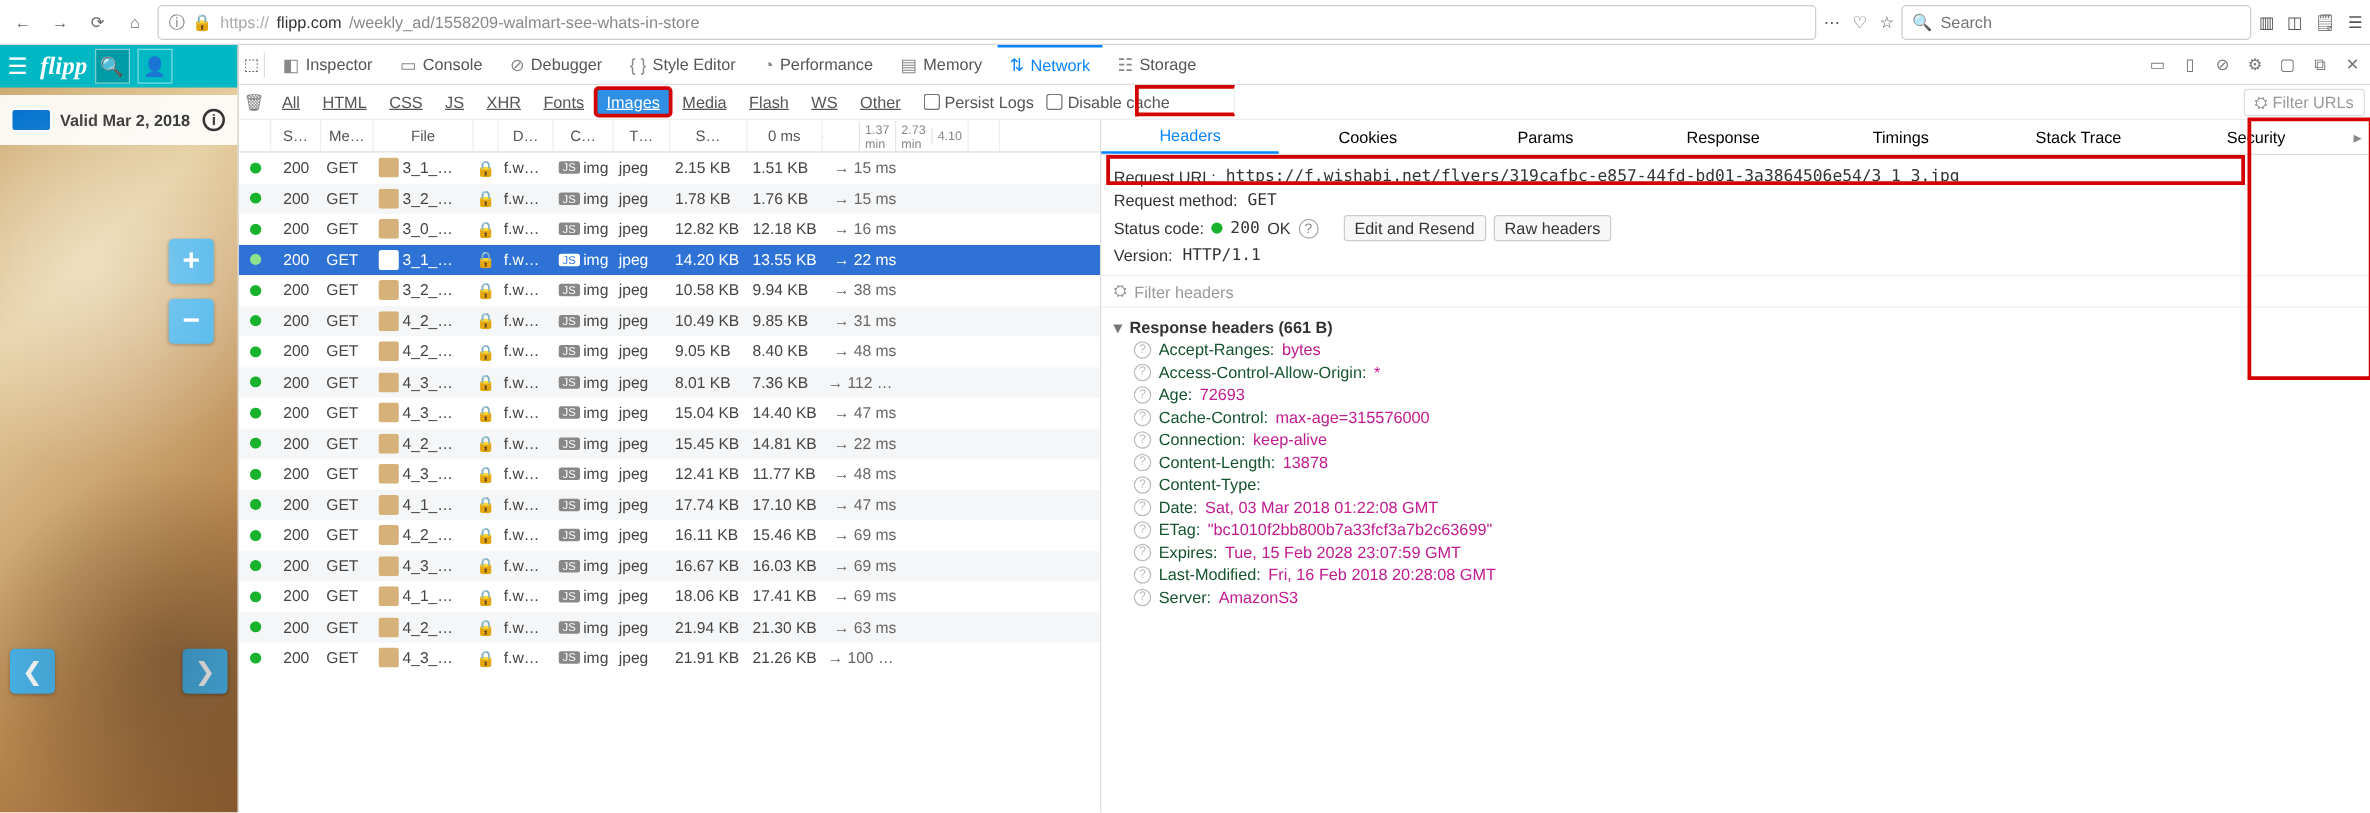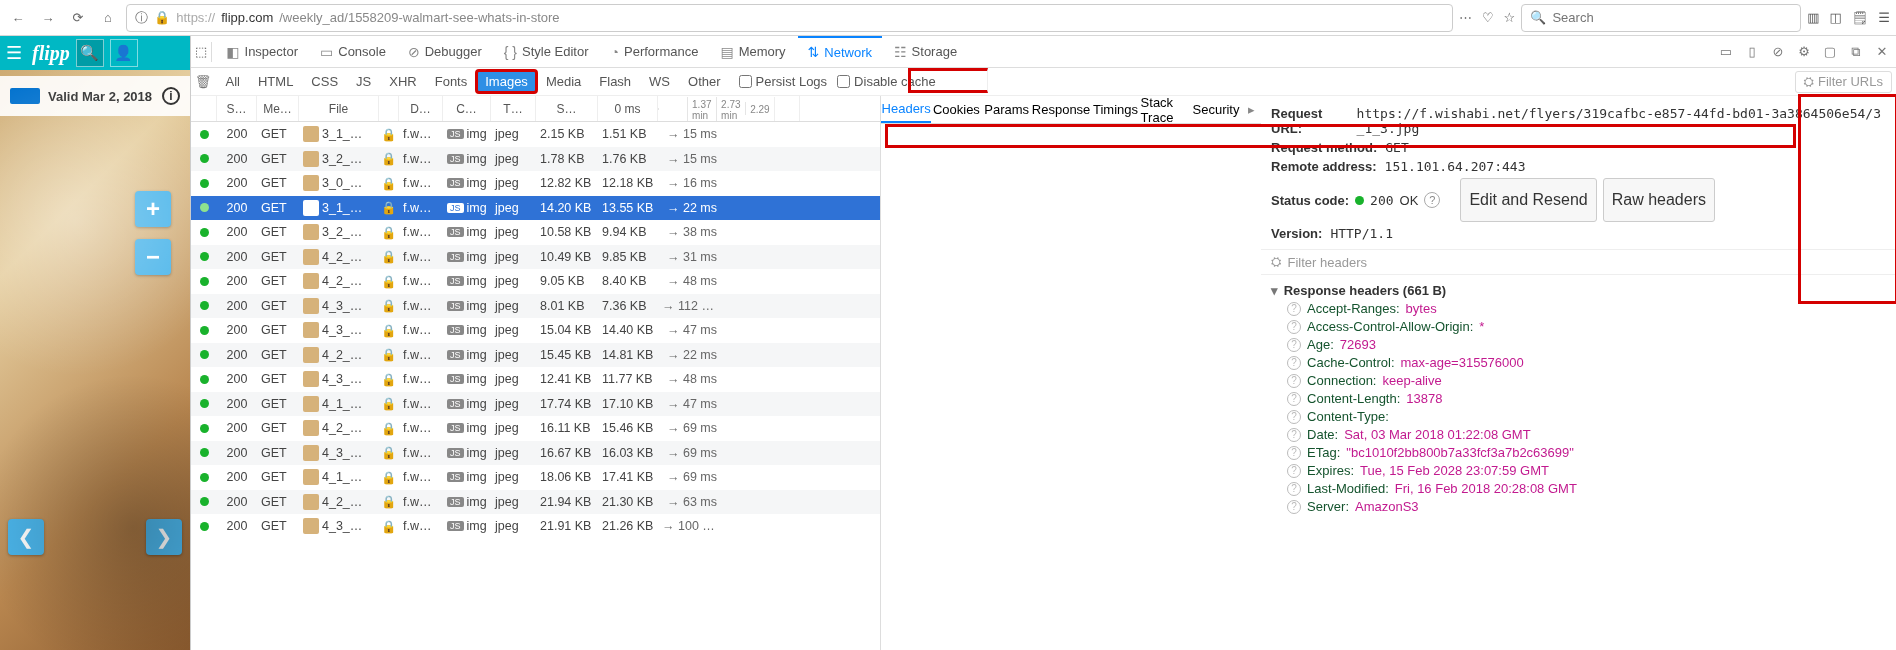--- a/index.html
+++ b/index.html
@@ -49,21 +49,21 @@
   .devtools{flex:1;display:flex;flex-direction:column;border-left:1px solid #ccc;}
   .dt-top{display:flex;align-items:center;height:32px;border-bottom:1px solid #ddd;padding:0 4px;gap:2px;color:#555;}
   .dt-top .sep{width:1px;height:20px;background:#ddd;margin:0 2px;}
   .dt-tab{display:flex;align-items:center;gap:5px;padding:0 10px;height:100%;cursor:pointer;color:#555;}
   .dt-tab.active{color:#0a84ff;border-top:2px solid #0a84ff;margin-top:-1px;}
   .dt-tab .ico{font-size:14px;color:#888;}
   .dt-right-ic{margin-left:auto;display:flex;gap:6px;color:#777;}
   .dt-right-ic span{width:20px;height:20px;display:flex;align-items:center;justify-content:center;border-radius:2px;}
 
   .dt-filter{display:flex;align-items:center;height:28px;border-bottom:1px solid #eee;padding:0 4px;gap:2px;color:#555;}
-  .dt-filter .chip{padding:3px 8px;border-radius:2px;cursor:pointer;}
+  .dt-filter .chip{padding:3px 8px;border-radius:2px;cursor:pointer;text-decoration:underline;}
   .dt-filter .chip.active{background:#2f8fe5;color:#fff;}
   .dt-filter .chip.red{outline:3px solid #d40000;outline-offset:-1px;}
   .dt-filter .trash{margin-right:4px;color:#777;}
   .dt-filter .cbwrap{display:flex;align-items:center;gap:4px;margin-left:8px;}
   .dt-filter .cbwrap input{margin:0;}
   .dt-filter .fu{margin-left:auto;display:flex;align-items:center;gap:4px;color:#999;border:1px solid #ddd;border-radius:3px;padding:2px 8px;}
 
   .dt-body{flex:1;display:flex;min-height:0;}
   
   .req{display:flex;flex-direction:column;border-right:1px solid #ddd;width:690px;min-width:690px;}
@@ -93,32 +93,32 @@
   .c-size{width:60px;}
   .c-time{width:65px;text-align:right;padding-right:6px !important;}
   .req-row .c-time{color:#666;}
   .req-row.sel .c-time{color:#fff;}
   .c-wf{flex:1;}
   .file-col-red{position:absolute;top:-28px;bottom:-500px;width:80px;border:3px solid #d40000;pointer-events:none;z-index:9;}
   .tl-ticks{position:absolute;left:0;right:0;top:0;bottom:0;display:flex;}
   .tl-ticks span{border-left:1px solid #e5e5e5;flex:1;font-size:10px;color:#888;padding-left:4px;padding-top:2px;}
 
   
-  .det{flex:1;display:flex;flex-direction:row;min-width:0;position:relative;}
+  .det{flex:1;display:flex;flex-direction:column;min-width:0;position:relative;}
   .det-tabs{display:flex;height:28px;border-bottom:1px solid #ddd;align-items:stretch;}
   .det-tabs .t{flex:1;display:flex;align-items:center;justify-content:center;cursor:pointer;color:#000000;font-size:13px;}
   .det-tabs .t.active{border-bottom:2px solid #0a84ff;color:#0a84ff;}
   .det-tabs .tog{width:20px;display:flex;align-items:center;justify-content:center;color:#888;}
   .det-body{flex:1;overflow:auto;padding:6px 10px;font-size:13px;color:#333;}
   .kv{display:flex;gap:8px;margin:4px 0;align-items:center;}
-  .kv .k{font-weight:700;color:#333;}
+  .kv .k{font-weight:400;color:#333;}
   .kv .v{font-family:ui-monospace,Consolas,monospace;color:#333;word-break:break-all;}
   .status-line{display:flex;align-items:center;gap:6px;}
   .status-line .dot{width:9px;height:9px;border-radius:50%;background:#19b22c;}
-  .btn-sm{border:1px solid #ccc;background:#f7f7f7;border-radius:3px;padding:12px 8px;cursor:pointer;color:#333;font-size:16px;}
+  .btn-sm{border:1px solid #ccc;background:#f7f7f7;border-radius:3px;padding:2px 8px;cursor:pointer;color:#333;font-size:13px;}
   .filter-h{display:flex;align-items:center;gap:6px;border-top:1px solid #eee;border-bottom:1px solid #eee;margin:8px -10px;padding:4px 10px;color:#999;}
   .sect{display:flex;align-items:center;gap:6px;font-weight:600;color:#333;margin:4px 0 2px;}
   .sect .arrow{color:#777;}
   .hdr-row{display:flex;gap:6px;align-items:center;margin:3px 0 3px 16px;}
   .hdr-row .q{width:14px;height:14px;border:1px solid #bbb;border-radius:50%;font-size:10px;color:#bbb;display:flex;align-items:center;justify-content:center;}
   .hdr-row .hk{color:#14532d;}
   .hdr-row .hv{color:#c21a8f;}
   .red-box-url{position:absolute;top:28px;height:24px;border:3px solid #d40000;pointer-events:none;z-index:5;}
   .red-box-sec{position:absolute;top:-2px;right:-2px;width:100px;height:210px;border:3px solid #d40000;pointer-events:none;z-index:5;}
 </style>
@@ -263,21 +263,21 @@
           <div class="c-dom">D…</div>
           <div class="c-cause" style="justify-content:center">C…</div>
           <div class="c-type">T…</div>
           <div class="c-trans">S…</div>
           <div class="c-size">0 ms</div>
           <div class="c-wf" style="justify-content:flex-start;position:relative">
             <div class="tl-ticks">
               <span></span>
               <span>1.37 min</span>
               <span>2.73 min</span>
-              <span>2.29</span>
+              <span>4.10</span>
             </div>
           </div>
           <div class="file-col-red" style="left:108px;"></div>
         </div>
         <div class="req-rows" id="req-rows">
             <div class="req-row">
               <div class="c-dot">
                 <span class="st-dot"></span>
               </div>
               <div class="c-stat">200</div>
@@ -667,24 +667,20 @@
         <div class="red-box-url" style="left:4px;right:100px;"></div>
         <div class="red-box-sec"></div>
         <div class="det-body">
           <div class="kv">
               <span class="k">Request URL:</span>
               <span class="v">https://f.wishabi.net/flyers/319cafbc-e857-44fd-bd01-3a3864506e54/3_1_3.jpg</span>
             </div>
           <div class="kv">
               <span class="k">Request method:</span>
               <span class="v">GET</span>
-            </div>
-          <div class="kv">
-              <span class="k">Remote address:</span>
-              <span class="v">151.101.64.207:443</span>
             </div>
           <div class="kv status-line">
             <span class="k">Status code:</span>
             <span class="dot"></span>
             <span class="v">200</span>
             <span>OK</span>
             <span style="border:1px solid #aaa;border-radius:50%;width:16px;height:16px;display:inline-flex;align-items:center;justify-content:center;color:#888;font-size:11px;">?</span>
             <span style="width:8px"></span>
             <button class="btn-sm">Edit and Resend</button>
             <button class="btn-sm">Raw headers</button>

